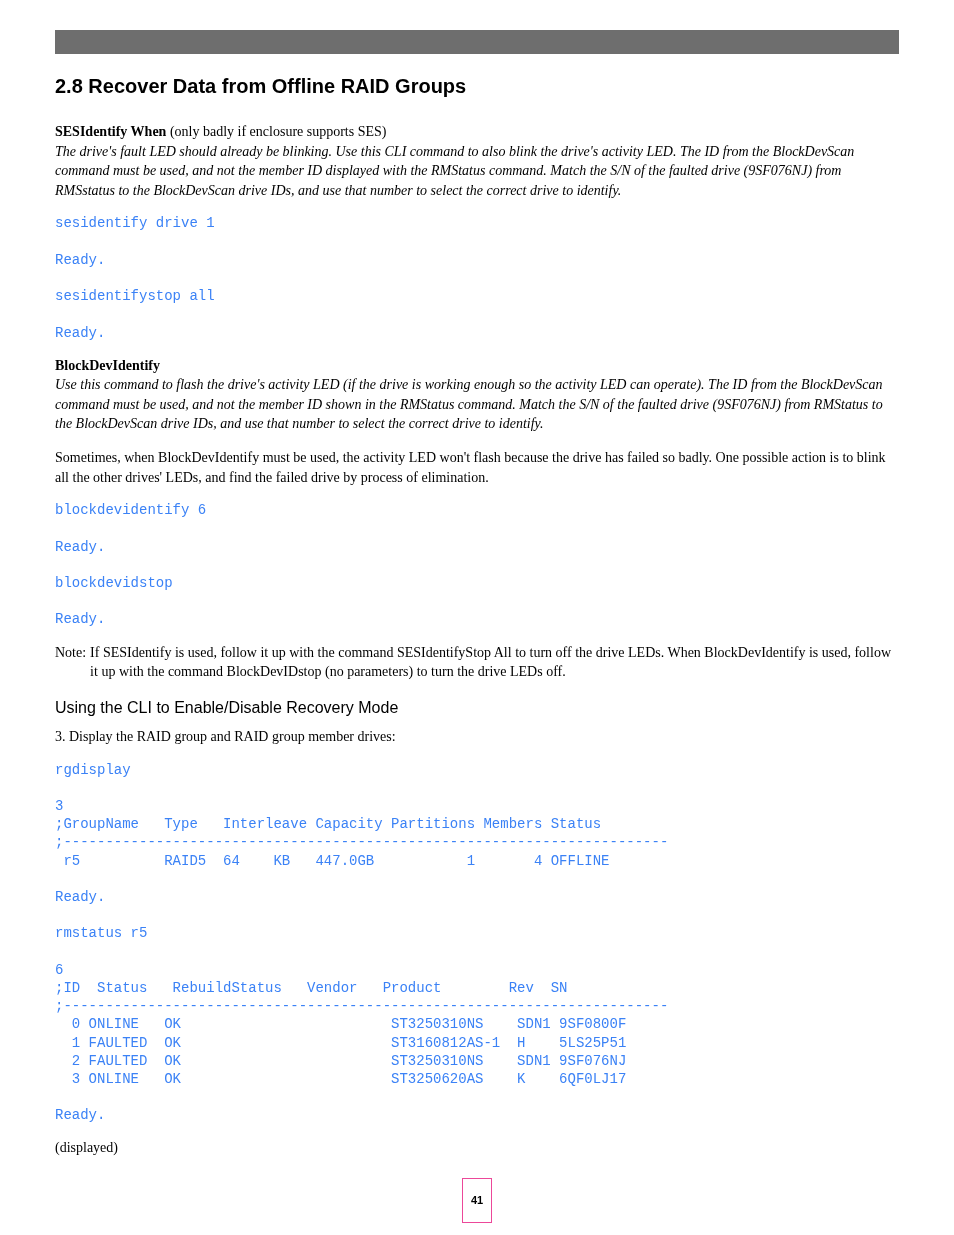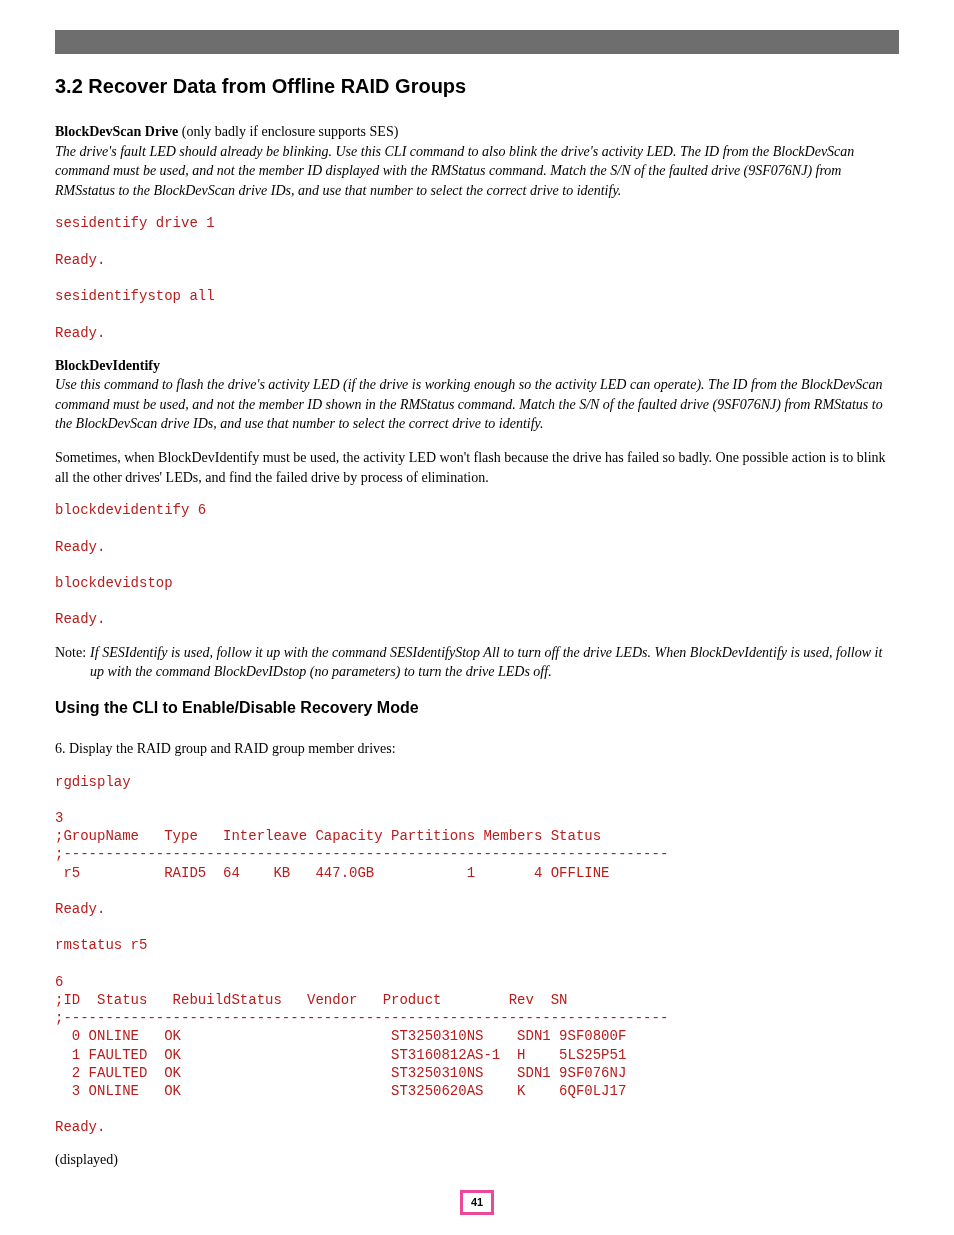--- a/index.html
+++ b/index.html
@@ -27,71 +27,70 @@
     font-weight: bold;
   }
   .italic {
     font-style: italic;
   }
   .para {
     margin-bottom: 14px;
   }
   .code-block {
     font-family: 'Courier New', Courier, monospace;
-    color: #b91c1c;
+    color: #3b82f6;
     white-space: pre;
     font-size: 14px;
     line-height: 1.3;
     margin-bottom: 14px;
   }
   .note-block {
     display: flex;
     margin-bottom: 15px;
   }
   .note-block .note-label {
     flex: 0 0 auto;
     padding-right: 4px;
   }
   .note-block .note-body {
     flex: 1;
-    font-style: italic;
   }
   h2.subheading {
     font-family: Arial, Helvetica, sans-serif;
-    font-weight: bold;
+    font-weight: normal;
     font-size: 16px;
     margin-top: 8px;
-    margin-bottom: 20px;
+    margin-bottom: 8px;
   }
   .continued {
     margin-top: 4px;
   }
   .page-number {
     text-align: center;
     font-family: Arial, Helvetica, sans-serif;
     font-size: 11px;
     font-weight: bold;
     margin-top: 20px;
   }
   .page-number .pn {
-    border: 3px solid #ec4899;
-    padding: 2px 8px;
+    border: 1px solid #ec4899;
+    padding: 14px 8px;
     display: inline-block;
     text-align: right;
   }
 </style>
 </head>
 <body>
 
 <div class="top-bar"></div>
 
-<h1 class="section-title">3.2 Recover Data from Offline RAID Groups</h1>
+<h1 class="section-title">2.8 Recover Data from Offline RAID Groups</h1>
 
 <div class="para">
-  <span class="label-bold">BlockDevScan Drive</span><span> (only badly if enclosure supports SES)</span><br>
+  <span class="label-bold">SESIdentify When</span><span> (only badly if enclosure supports SES)</span><br>
   <span class="italic">The drive's fault LED should already be blinking. Use this CLI command to also blink the drive's activity LED. The ID from the BlockDevScan command must be used, and not the member ID displayed with the RMStatus command. Match the S/N of the faulted drive (9SF076NJ) from RMSstatus to the BlockDevScan drive IDs, and use that number to select the correct drive to identify.</span>
 </div>
 
 <div class="code-block">sesidentify drive 1
 
 Ready.
 
 sesidentifystop all
 
 Ready.</div>
@@ -110,21 +109,21 @@
 blockdevidstop
 
 Ready.</div>
 
 <div class="note-block">
   <div class="note-label">Note: </div>
   <div class="note-body">If SESIdentify is used, follow it up with the command SESIdentifyStop All to turn off the drive LEDs. When BlockDevIdentify is used, follow it up with the command BlockDevIDstop (no parameters) to turn the drive LEDs off.</div>
 </div>
 
 <h2 class="subheading">Using the CLI to Enable/Disable Recovery Mode</h2>
-<div class="para">6. Display the RAID group and RAID group member drives:</div>
+<div class="para">3. Display the RAID group and RAID group member drives:</div>
 
 <div class="code-block">rgdisplay
 
 3
 ;GroupName   Type   Interleave Capacity Partitions Members Status
 ;------------------------------------------------------------------------
  r5          RAID5  64    KB   447.0GB           1       4 OFFLINE
 
 Ready.
 

